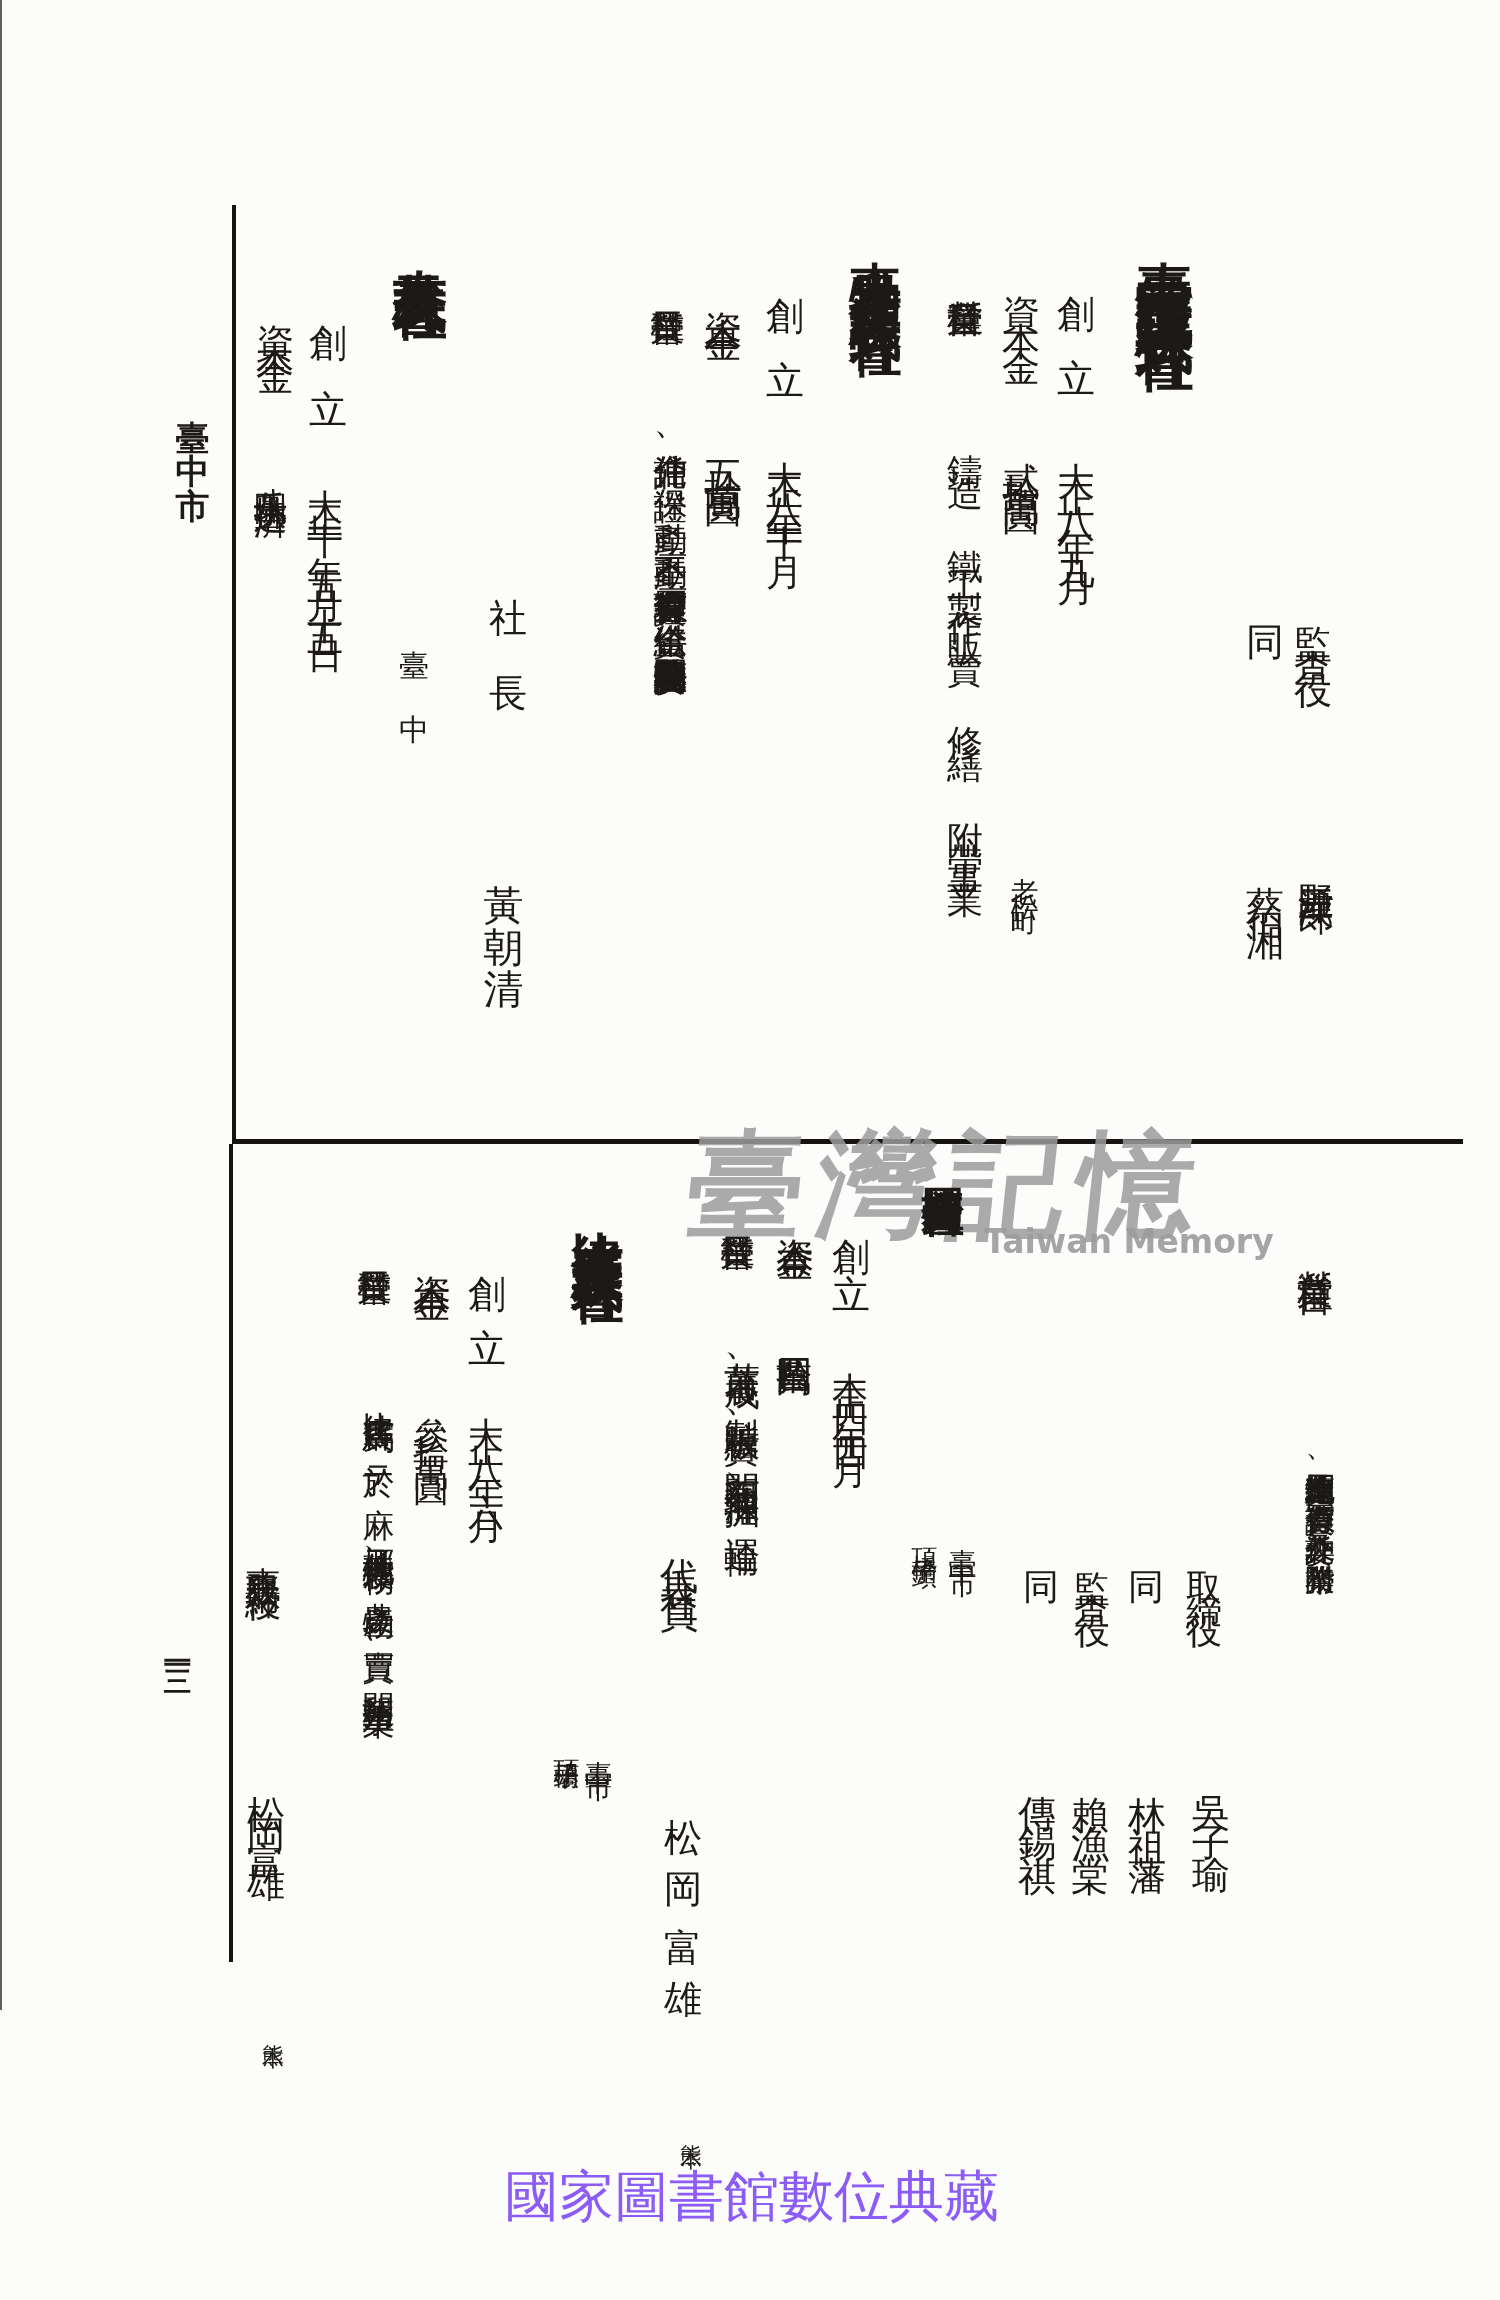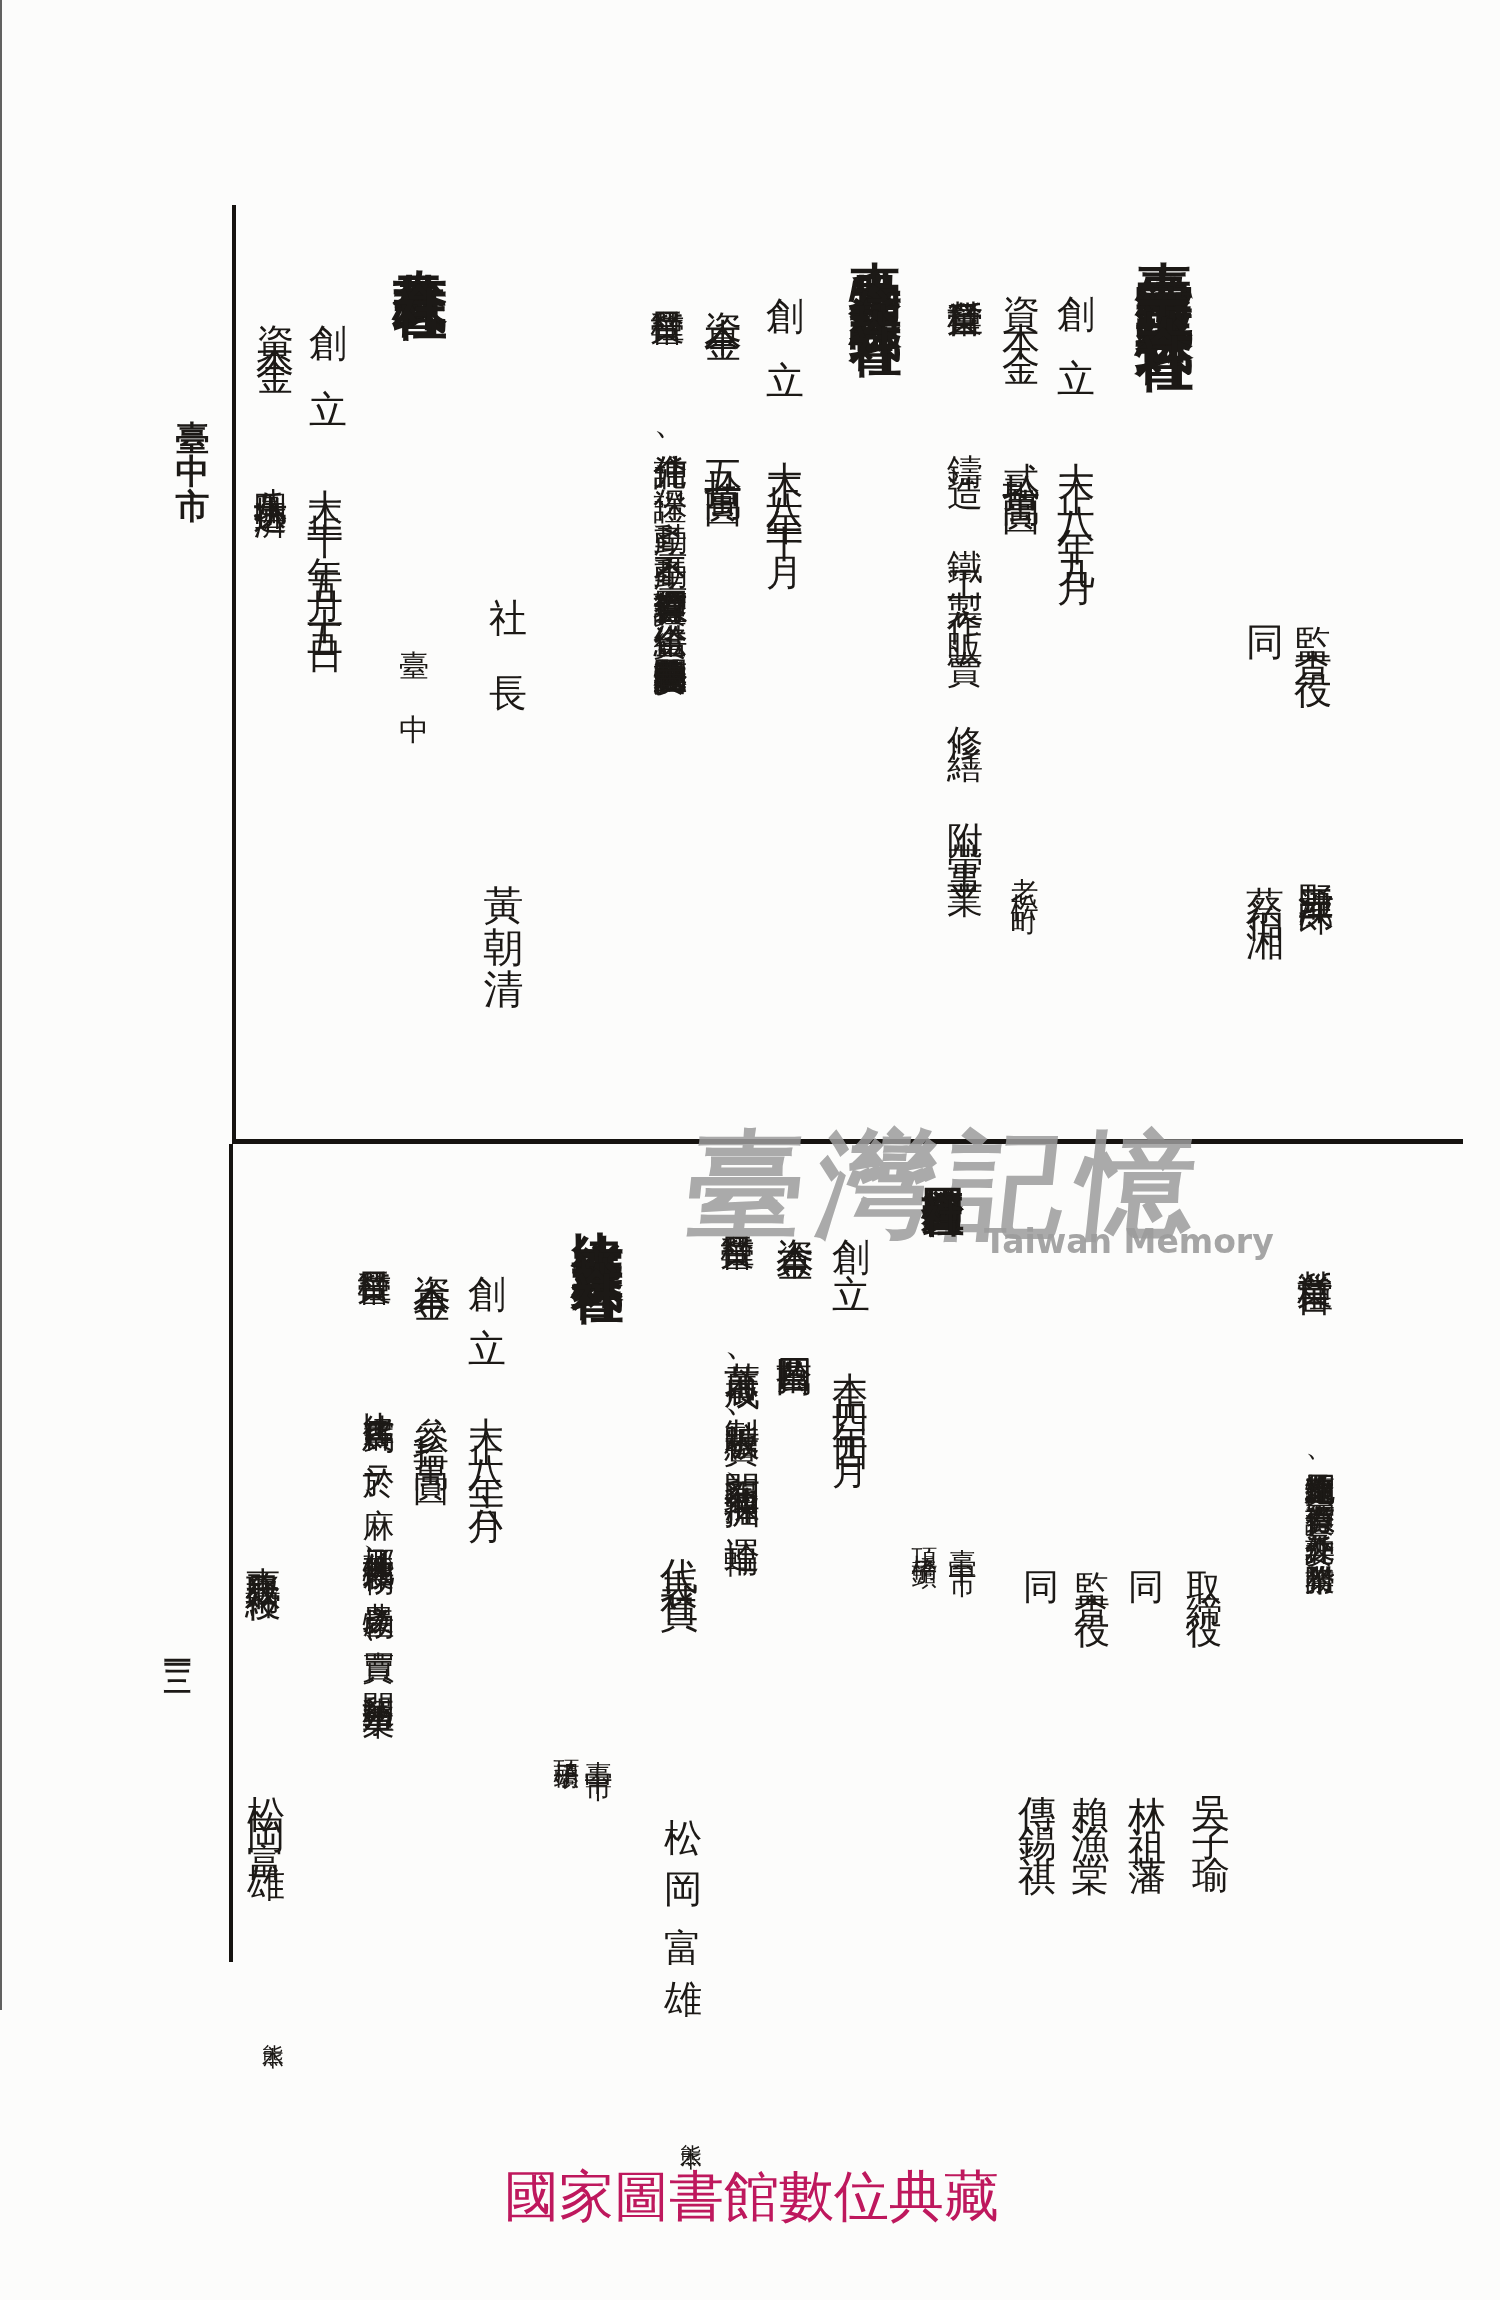--- a/index.html
+++ b/index.html
@@ -106,15 +106,15 @@
   <div class="v" style="left:413px; top:1388px; font-size:36px; letter-spacing:19px;">參拾萬圓</div>
   <div class="v" style="left:358px; top:1245px; font-size:34px;">營業種目</div>
   <div class="vw" style="right:1098px; width:110px; top:1386px; height:706px; font-size:32px; letter-spacing:3px; line-height:46px;">比律賓群馬ニ於テ麻、椰子其他農作物、農產物ノ賣買、開墾拓殖事業</div>
 
   <div class="v" style="left:245px; top:1538px; font-size:36px; letter-spacing:5px;">專務取締役</div>
   <div class="v" style="left:247px; top:1765px; font-size:38px; letter-spacing:23px;">松岡富雄</div>
   <div class="v" style="left:262px; top:2026px; font-size:22px; letter-spacing:3px;">熊本</div>
 
   <div class="v" style="left:163px; top:1646px; font-size:28px; letter-spacing:2px; font-weight:bold;">一三一</div>
 
-  <div class="h" style="left:504px; top:2160px; font-size:55px; color:#be185d; font-family:'DejaVu Sans','Liberation Sans',sans-serif;">國家圖書館數位典藏</div>
+  <div class="h" style="left:504px; top:2160px; font-size:55px; color:#8b5cf6; font-family:'DejaVu Sans','Liberation Sans',sans-serif;">國家圖書館數位典藏</div>
 
 </div>
 
 </body></html>

